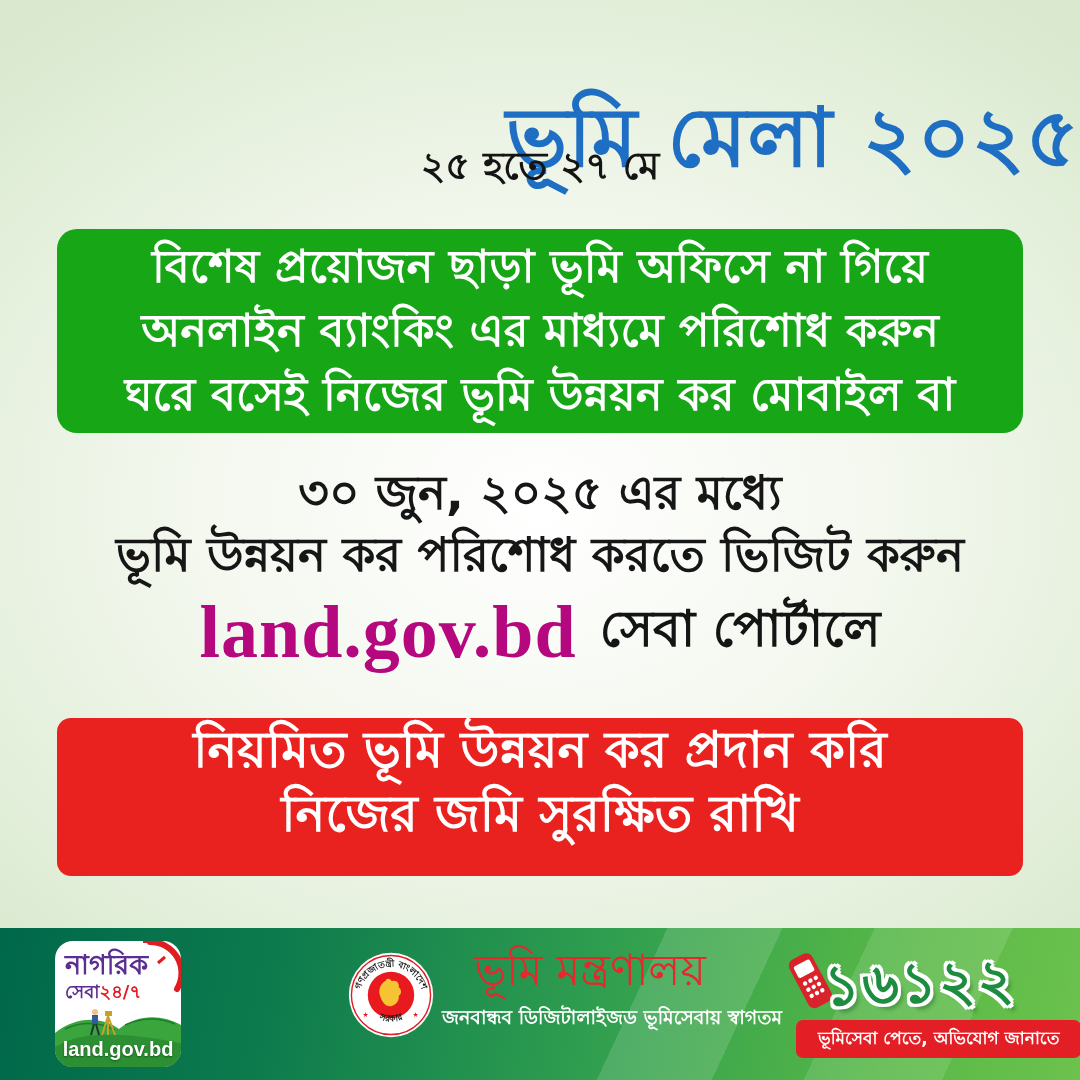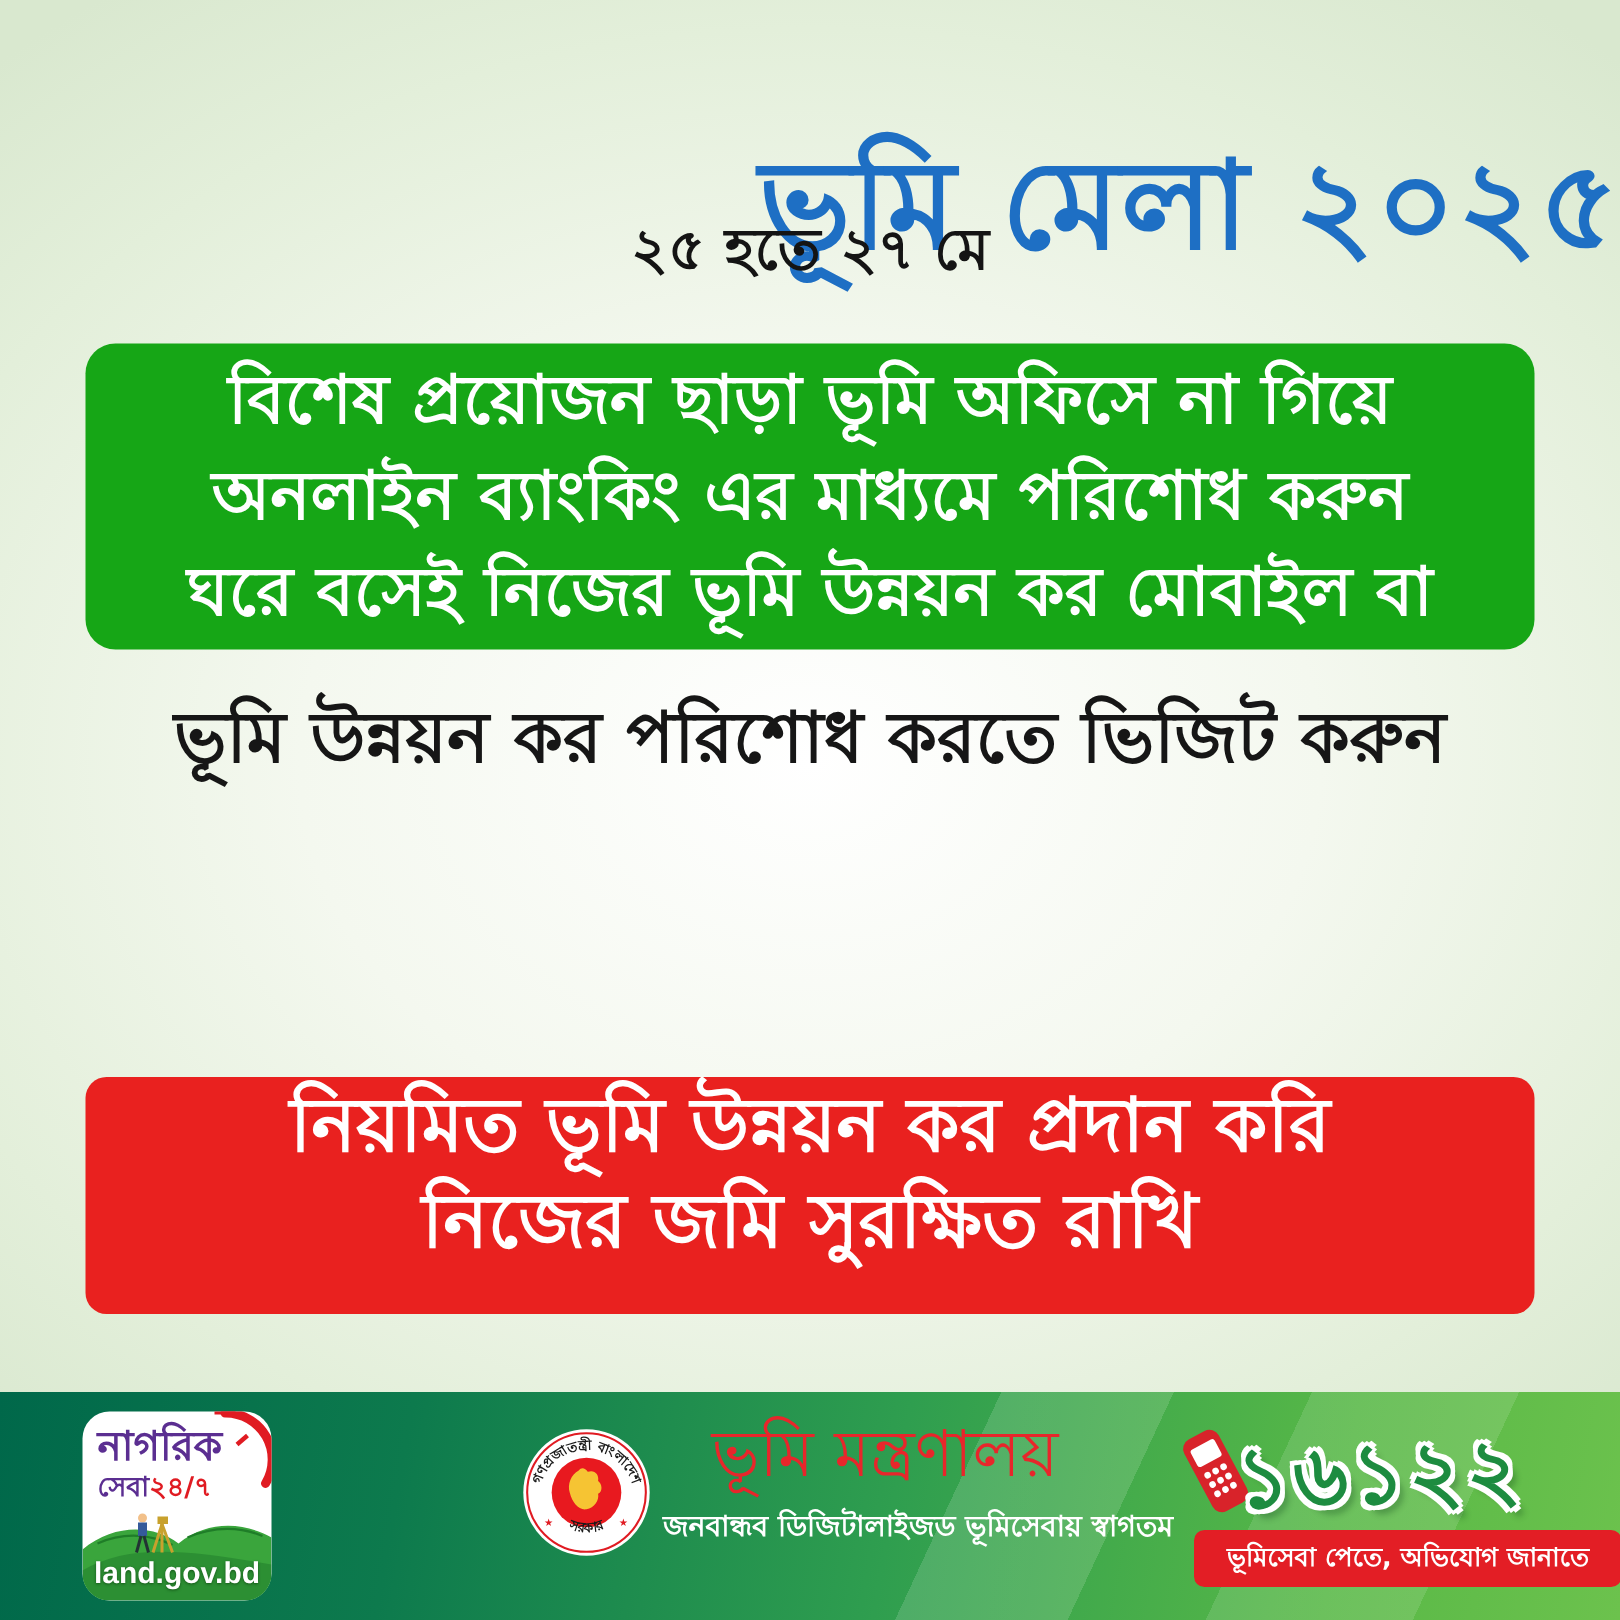--- a/index.html
+++ b/index.html
@@ -81,23 +81,28 @@
   <h1 class="title">ভূমি মেলা ২০২৫</h1>
   <div class="date-range">২৫ হতে ২৭ মে</div>
 
   <div class="green-box">
     <div class="line">বিশেষ প্রয়োজন ছাড়া ভূমি অফিসে না গিয়ে</div>
     <div class="line">অনলাইন ব্যাংকিং এর মাধ্যমে পরিশোধ করুন</div>
     <div class="line">ঘরে বসেই নিজের ভূমি উন্নয়ন কর মোবাইল বা</div>
   </div>
 
   <div class="deadline">
+    <div class="dl-line">৩০ জুন, ২০২৫ এর মধ্যে</div>
     <div class="dl-line">ভূমি উন্নয়ন কর পরিশোধ করতে ভিজিট করুন</div>
   </div>
 
+  <div class="portal-line">
+    <span class="portal-url">land.gov.bd</span>
+    <span class="portal-suffix">সেবা পোর্টালে</span>
+  </div>
 
   <div class="red-box">
     <div class="line">নিয়মিত ভূমি উন্নয়ন কর প্রদান করি</div>
     <div class="line">নিজের জমি সুরক্ষিত রাখি</div>
   </div>
 
   <div class="footer">
 
     <div class="badge">
       <svg class="badge-clock" width="74" height="74" viewBox="0 0 74 74">

